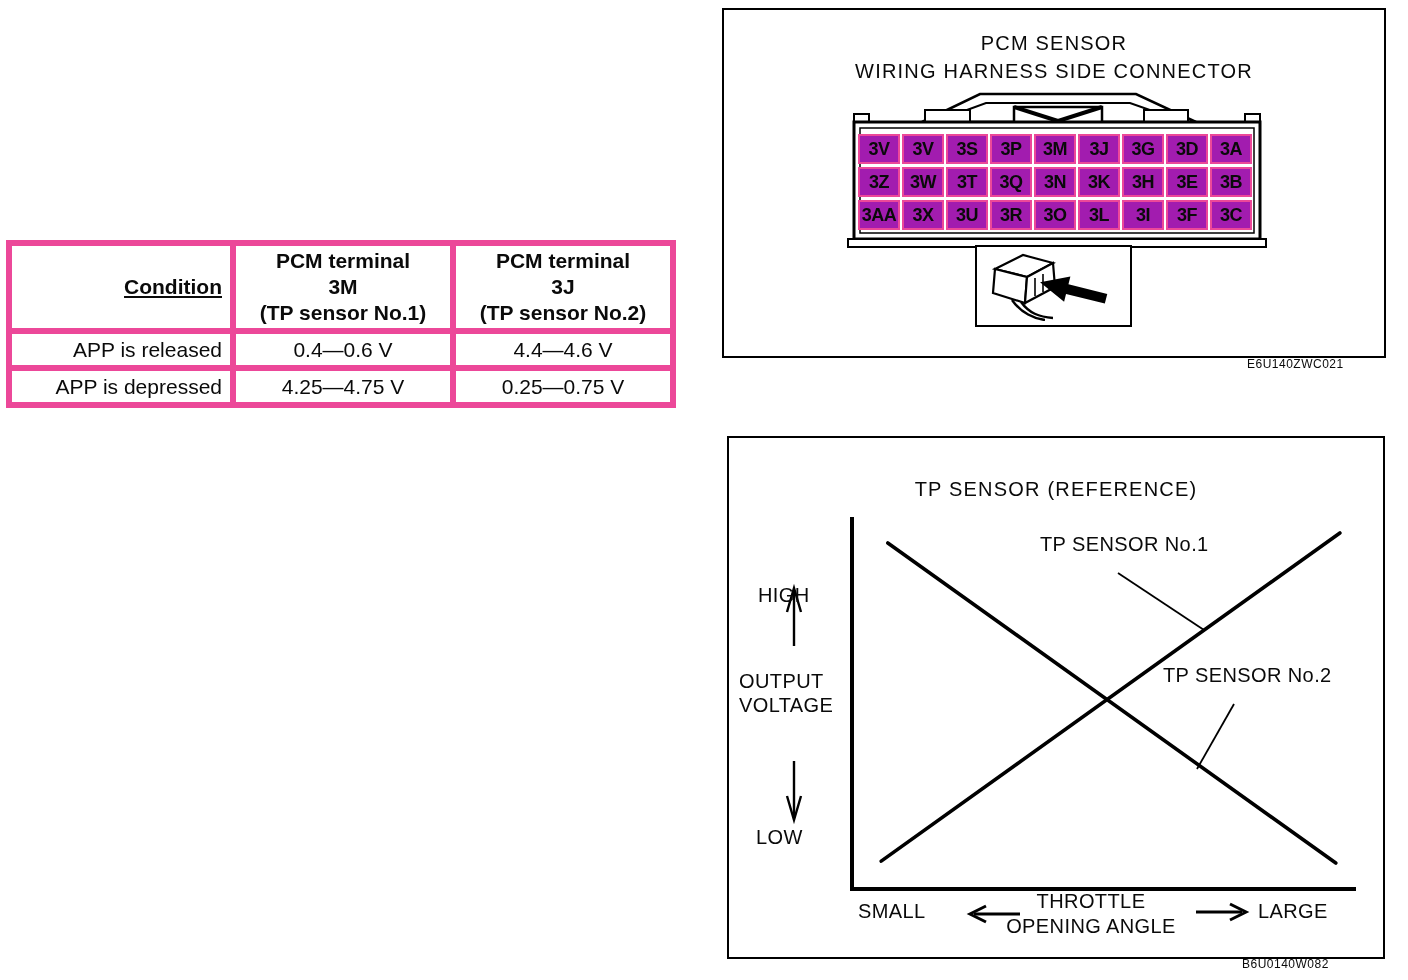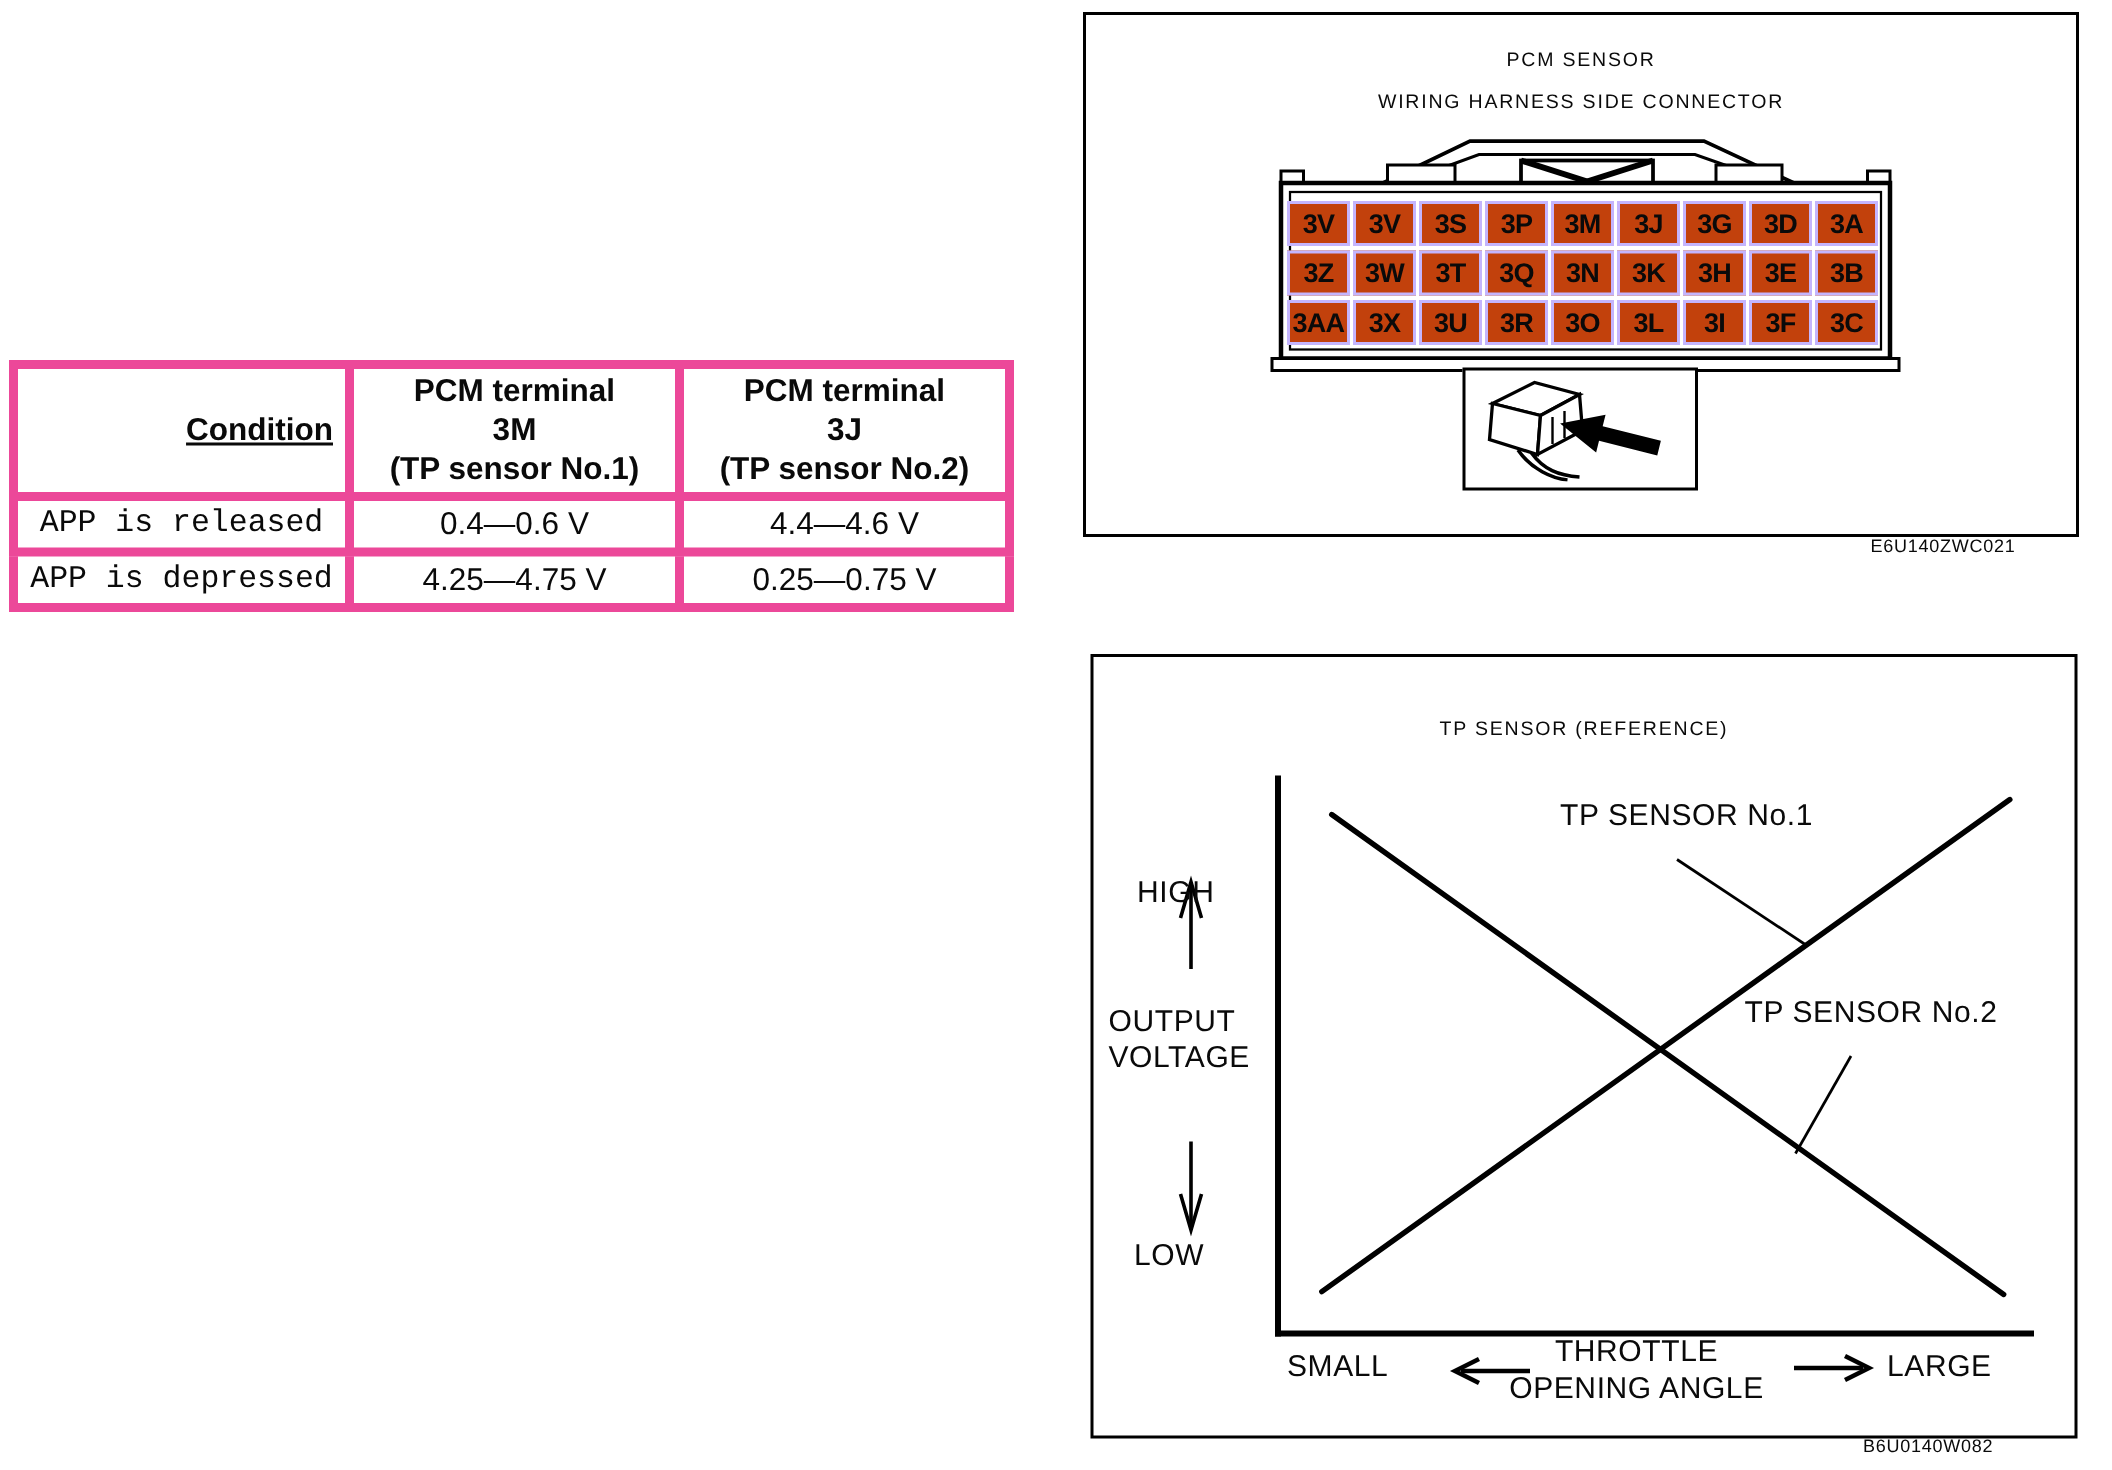--- a/index.html
+++ b/index.html
@@ -10,35 +10,35 @@
   
   .tbl-title{left:10px;top:206px;font-size:25px;font-weight:700;letter-spacing:.2px;}
   table.voltage{position:absolute;left:6px;top:240px;border-collapse:collapse;background:#fff;
                 table-layout:fixed;width:664px;}
   table.voltage td,table.voltage th{border:6px solid #ec4899;padding:0 8px;font-size:21px;}
   table.voltage col.c1{width:224px;} table.voltage col.c2{width:220px;} table.voltage col.c3{width:220px;}
   tr.hdr{height:88px;}
   tr.hdr th{font-weight:700;text-align:center;vertical-align:middle;line-height:26px;}
   tr.hdr th.cond{text-align:right;text-decoration:underline;}
   tr.data{height:37px;}
-  tr.data td.cond{text-align:center;font-family:Liberation Mono, monospace;}
+  tr.data td.cond{text-align:right;}
   tr.data td.val{text-align:center;}
 
   
   .panel{border:2px solid #000;background:#fff;}
   .panel-conn{left:722px;top:8px;width:660px;height:346px;}
   .panel-chart{left:727px;top:436px;width:654px;height:519px;}
-  .panel-title{position:absolute;left:0;width:100%;text-align:center;font-size:13px;
+  .panel-title{position:absolute;left:0;width:100%;text-align:center;font-size:20px;
                letter-spacing:1.2px;white-space:nowrap;}
   .fig-code{font-size:12px;letter-spacing:.5px;}
 
   
   .pin-grid{position:absolute;left:134px;top:124px;display:grid;
             grid-template-columns:repeat(9,42px);grid-auto-rows:30px;gap:3px 2px;}
-  .pin-cell{border:2px solid #c4b5fd;background:#c2410c;display:flex;align-items:center;justify-content:center;
+  .pin-cell{border:2px solid #ec4899;background:#a21caf;display:flex;align-items:center;justify-content:center;
             font-size:18px;font-weight:700;letter-spacing:-0.5px;}
 
   .icon-box{left:251px;top:235px;width:153px;height:78px;border:2px solid #000;background:#fff;}
 
   
   .chart-label{position:absolute;font-size:20px;white-space:nowrap;letter-spacing:.4px;}
   .ctr{text-align:center;}
   svg .ink{stroke:#000;fill:none;}
   .series-line{stroke:#000;stroke-width:3.6;fill:none;stroke-linecap:round;}
 </style>

